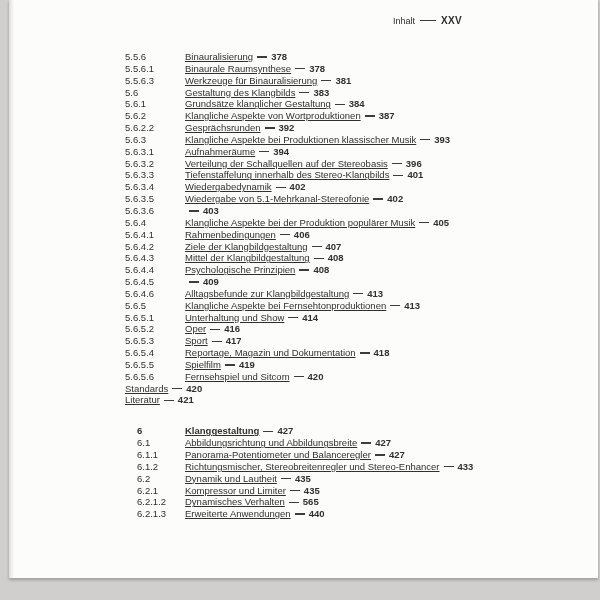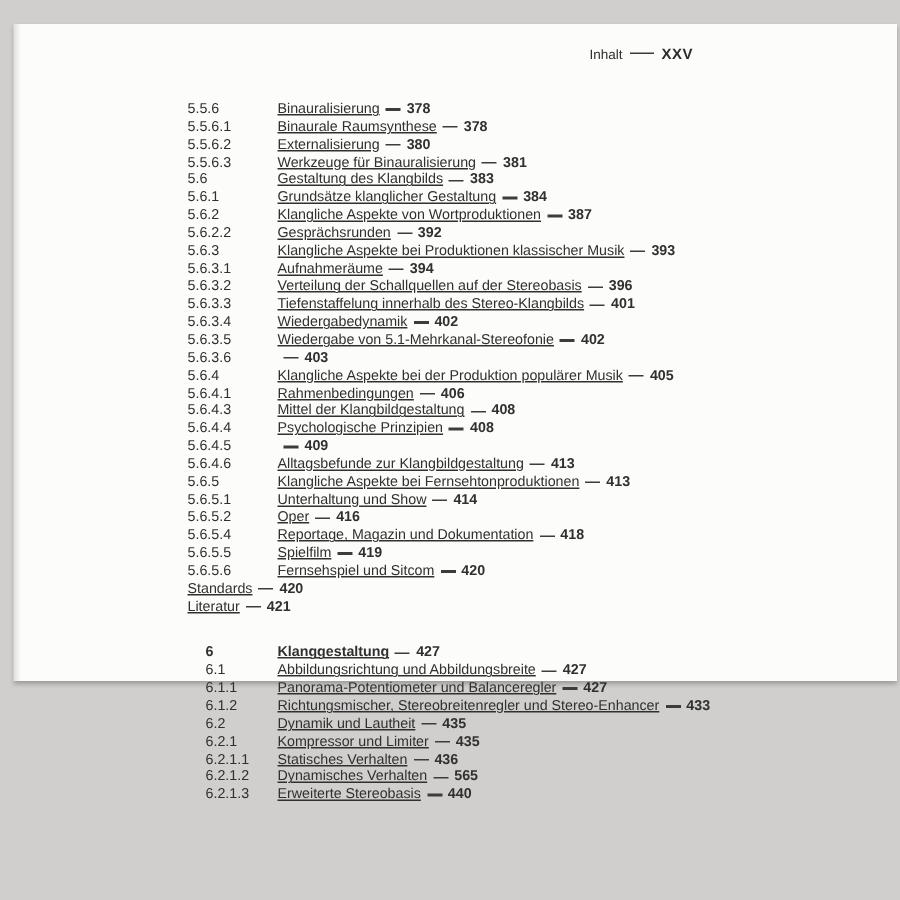--- a/index.html
+++ b/index.html
@@ -8,22 +8,22 @@
     width: 600px; height: 600px;
     background: #d0cfcd;
     font-family: "Liberation Sans", sans-serif;
     color: #303030;
     position: relative;
     overflow: hidden;
   }
   .canvas { position: absolute; inset: 0; }
   .page {
     position: absolute;
-    left: 9px; top: 16px;
-    width: 589px; height: 438px;
+    left: 9px; top: 0;
+    width: 589px; height: 578px;
     background: #fcfcfa;
     box-shadow: 0 2px 3px rgba(0,0,0,0.25);
   }
   .page::before {
     content: "";
     position: absolute; left: 0; top: 0;
     width: 5px; height: 100%;
     background: linear-gradient(90deg, rgba(0,0,0,0.12), rgba(0,0,0,0));
   }
   .header {
@@ -82,26 +82,20 @@
           <span class="dash"></span>
           <span class="pg">378</span>
         </div>
         <div class="row">
           <span class="num">5.5.6.1</span>
           <span class="title">Binaurale Raumsynthese</span>
           <span class="dash"></span>
           <span class="pg">378</span>
         </div>
         <div class="row">
-          <span class="num">5.5.6.2</span>
-          <span class="title">Externalisierung</span>
-          <span class="dash"></span>
-          <span class="pg">380</span>
-        </div>
-        <div class="row">
           <span class="num">5.5.6.3</span>
           <span class="title">Werkzeuge für Binauralisierung</span>
           <span class="dash"></span>
           <span class="pg">381</span>
         </div>
         <div class="row">
           <span class="num">5.6</span>
           <span class="title">Gestaltung des Klangbilds</span>
           <span class="dash"></span>
           <span class="pg">383</span>
@@ -171,20 +165,26 @@
           <span class="dash"></span>
           <span class="pg">405</span>
         </div>
         <div class="row">
           <span class="num">5.6.4.1</span>
           <span class="title">Rahmenbedingungen</span>
           <span class="dash"></span>
           <span class="pg">406</span>
         </div>
         <div class="row">
+          <span class="num">5.6.4.2</span>
+          <span class="title">Ziele der Klangbildgestaltung</span>
+          <span class="dash"></span>
+          <span class="pg">407</span>
+        </div>
+        <div class="row">
           <span class="num">5.6.4.3</span>
           <span class="title">Mittel der Klangbildgestaltung</span>
           <span class="dash"></span>
           <span class="pg">408</span>
         </div>
         <div class="row">
           <span class="num">5.6.4.4</span>
           <span class="title">Psychologische Prinzipien</span>
           <span class="dash"></span>
           <span class="pg">408</span>
@@ -210,20 +210,26 @@
           <span class="num">5.6.5.1</span>
           <span class="title">Unterhaltung und Show</span>
           <span class="dash"></span>
           <span class="pg">414</span>
         </div>
         <div class="row">
           <span class="num">5.6.5.2</span>
           <span class="title">Oper</span>
           <span class="dash"></span>
           <span class="pg">416</span>
+        </div>
+        <div class="row">
+          <span class="num">5.6.5.3</span>
+          <span class="title">Sport</span>
+          <span class="dash"></span>
+          <span class="pg">417</span>
         </div>
         <div class="row">
           <span class="num">5.6.5.4</span>
           <span class="title">Reportage, Magazin und Dokumentation</span>
           <span class="dash"></span>
           <span class="pg">418</span>
         </div>
         <div class="row">
           <span class="num">5.6.5.5</span>
           <span class="title">Spielfilm</span>
@@ -277,32 +283,26 @@
           <span class="dash"></span>
           <span class="pg">435</span>
         </div>
         <div class="row indent">
           <span class="num">6.2.1</span>
           <span class="title">Kompressor und Limiter</span>
           <span class="dash"></span>
           <span class="pg">435</span>
         </div>
         <div class="row indent">
-          <span class="num">6.2.1.1</span>
-          <span class="title">Statisches Verhalten</span>
-          <span class="dash"></span>
-          <span class="pg">436</span>
-        </div>
-        <div class="row indent">
           <span class="num">6.2.1.2</span>
           <span class="title">Dynamisches Verhalten</span>
           <span class="dash"></span>
           <span class="pg">565</span>
         </div>
         <div class="row indent">
           <span class="num">6.2.1.3</span>
-          <span class="title">Erweiterte Stereobasis</span>
+          <span class="title">Erweiterte Anwendungen</span>
           <span class="dash"></span>
           <span class="pg">440</span>
         </div>
       </div>
   </div>
 </div>
 
 </body></html>

